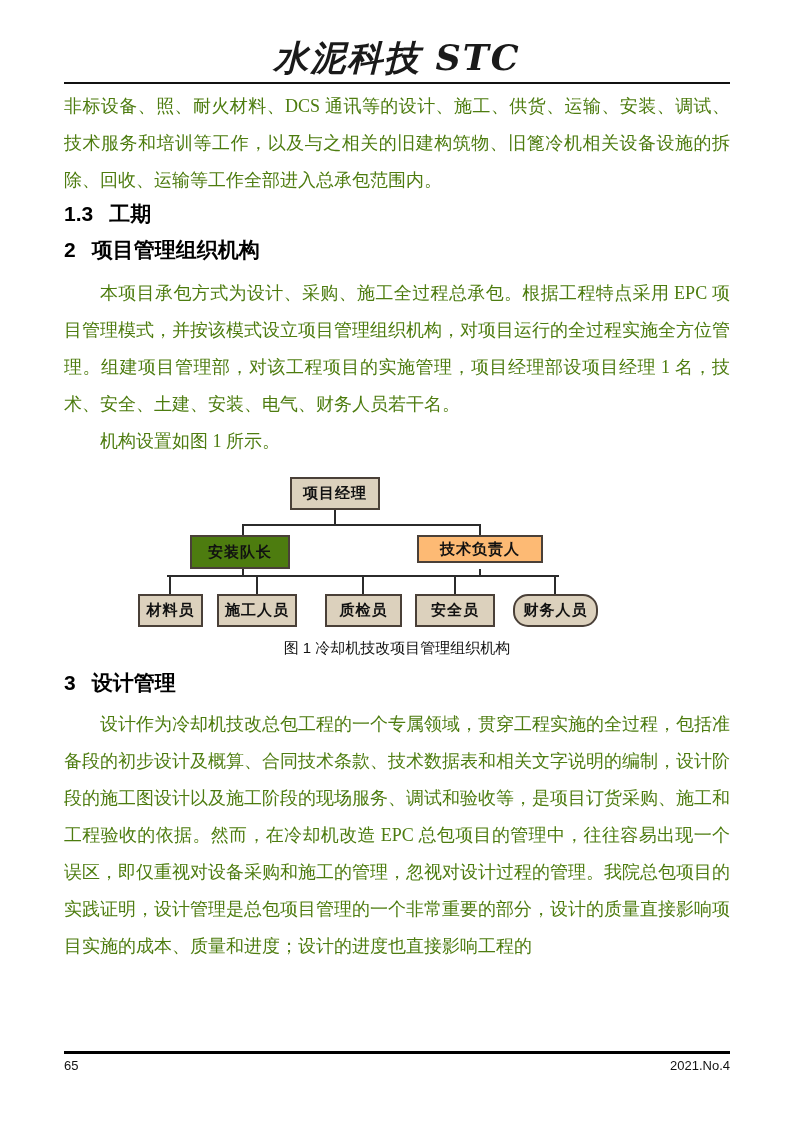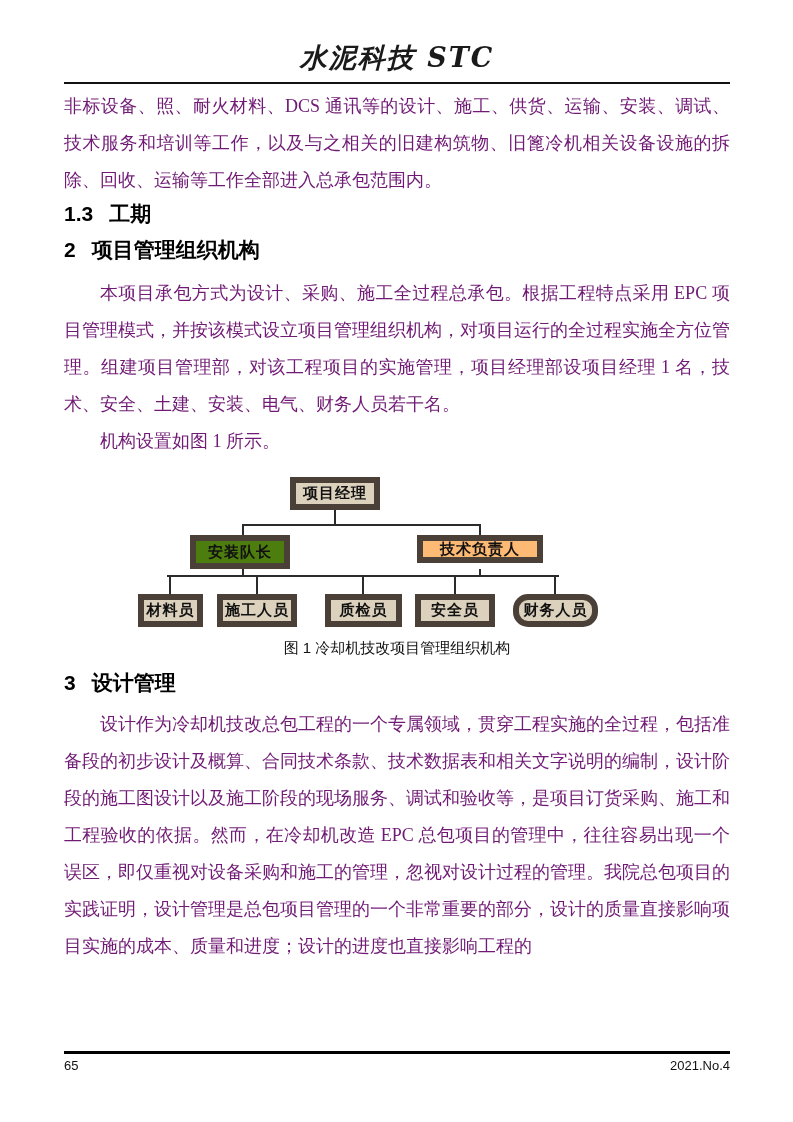--- a/index.html
+++ b/index.html
@@ -15,32 +15,32 @@
     color: #1a1a1a;
   }
   .content { padding: 38px 63px 0 64px; }
 
   
   .journal-title {
     text-align: center;
     font-family: "DejaVu Serif", serif;
     font-style: italic;
     font-weight: bold;
-    font-size: 27px;
+    font-size: 35px;
     line-height: 40px;
     letter-spacing: 2px;
   }
   .header-rule { margin-top: 4px; border-bottom: 2.5px solid #111; }
 
   
   .para {
     font-size: 18px;
     line-height: 37px;
     text-align: justify;
-    color: #701a75;
+    color: #4d7c0f;
   }
   .para.indent { text-indent: 2em; }
   .para.first { margin-top: 4px; }
 
   
   .section-heading {
     font-family: "Liberation Sans", sans-serif;
     font-weight: bold;
     font-size: 21px;
     line-height: 26px;
@@ -56,21 +56,21 @@
     position: relative;
     height: 162px;
     margin-top: 12px;
   }
   .node {
     position: absolute;
     display: flex;
     align-items: center;
     justify-content: center;
     background: #dcd1bd;
-    border: 6px solid #4c1d95;
+    border: 2px solid #4c1d95;
     font-family: "Liberation Sans", sans-serif;
     font-weight: bold;
     font-size: 15px;
     letter-spacing: 1px;
     color: #111;
   }
   .line { position: absolute; background: #2b2b2b; }
   .vl { width: 2px; }
   .hl { height: 2px; }
 

